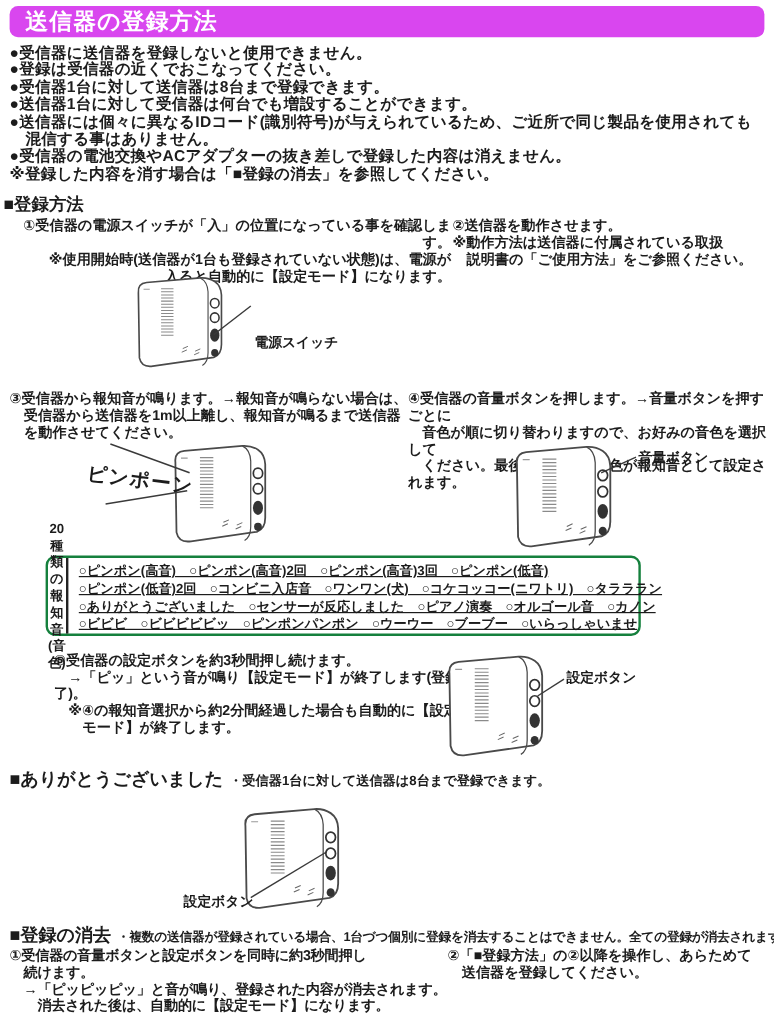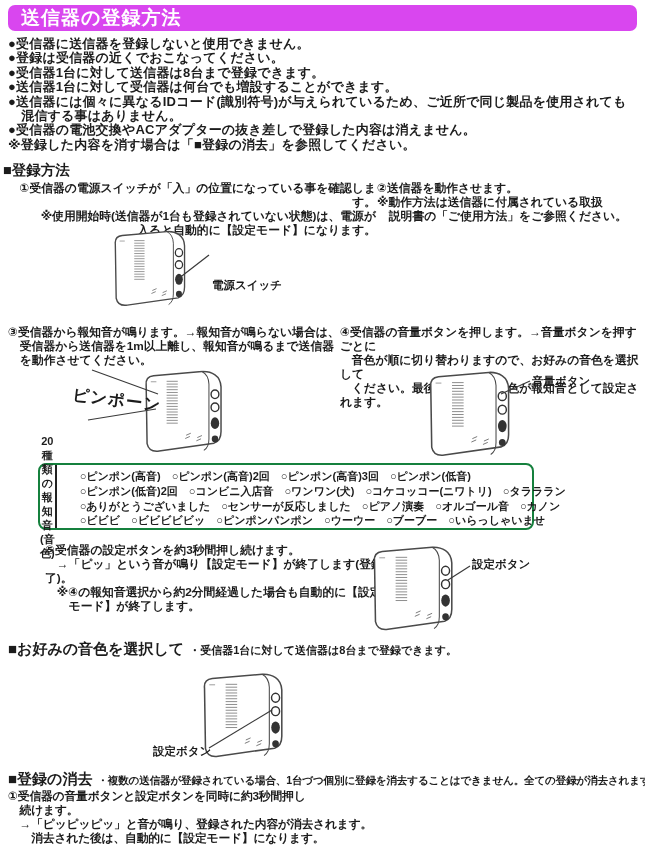--- a/index.html
+++ b/index.html
@@ -34,21 +34,21 @@
   #lbl-setting1{left:472px;top:557px;}
   #lbl-setting2{left:153px;top:744px;}
   #sound-text{left:74px;top:384px;font-size:16.5px;font-weight:800;transform:rotate(7deg);
               transform-origin:left top;letter-spacing:1px;}
   
   #tones-table{left:38px;top:463px;width:496px;height:67px;border:2px solid #15803d;border-radius:8px;
                display:flex;box-sizing:border-box;}
   #tones-table .hcell{width:76px;border-right:2px solid #222;display:flex;align-items:center;
                       justify-content:center;text-align:center;font-size:11px;line-height:14px;
                       font-weight:600;white-space:pre-line;}
-  #tones-table .body{flex:1;padding:4px 0 0 23px;}
+  #tones-table .body{flex:1;padding:4px 0 0 9px;text-decoration:underline;}
   #tones-table .trow{font-size:11px;line-height:14.8px;font-weight:600;white-space:nowrap;}
   
   .heading-row{display:flex;align-items:baseline;gap:5px;white-space:nowrap;}
   #add-heading-row{left:8px;top:640px;}
   #erase-heading-row{left:8px;top:770px;}
   .subnote{font-size:11px;font-weight:700;text-align:right;}
   #erase-heading-row .subnote{font-size:10.6px;letter-spacing:-0.2px;}
   #add-step1{left:10px;top:665px;width:180px;}
   #add-step2{left:367px;top:665px;width:268px;}
   #add-step2 .caution-title{margin-top:11px;font-weight:800;}
@@ -144,36 +144,38 @@
   <div class="abs txt" id="reg-step5">⑤受信器の設定ボタンを約3秒間押し続けます。
 　→「ピッ」という音が鳴り【設定モード】が終了します(登録完了)。
 　※④の報知音選択から約2分間経過した場合も自動的に【設定
 　　モード】が終了します。</div>
   <svg class="device" id="dev4" viewBox="0 0 100 90">
       <use href="#device-sym"></use>
     </svg>
   <span class="abs callout" id="lbl-setting1">設定ボタン</span>
 
   <div class="abs heading-row" id="add-heading-row">
-    <span class="h2">■お好みの音色を選択して</span>
+    <span class="h2">■ありがとうございました</span>
     <span class="subnote">・受信器1台に対して送信器は8台まで登録できます。</span>
   </div>
   <svg class="device" id="dev5" viewBox="0 0 100 90">
       <use href="#device-sym"></use>
     </svg>
   <span class="abs callout" id="lbl-setting2">設定ボタン</span>
 
   <div class="abs heading-row" id="erase-heading-row">
     <span class="h2">■登録の消去</span>
     <span class="subnote">・複数の送信器が登録されている場合、1台づつ個別に登録を消去することはできません。全ての登録が消去されます。</span>
   </div>
   <div class="abs txt" id="erase-step1">①受信器の音量ボタンと設定ボタンを同時に約3秒間押し
 　続けます。
 　→「ピッピッピッ」と音が鳴り、登録された内容が消去されます。
 　　消去された後は、自動的に【設定モード】になります。</div>
+  <div class="abs txt" id="erase-step2">②「■登録方法」の②以降を操作し、あらためて
+　送信器を登録してください。</div>
 
   <svg class="abs" id="overlay" width="645" height="859">
     <g stroke="#3a3a3a" stroke-width="1.2" fill="none">
       <line x1="209" y1="255" x2="178" y2="279"></line>
       <line x1="530" y1="381" x2="501" y2="394"></line>
       <line x1="470" y1="566" x2="448" y2="580"></line>
       <line x1="209" y1="748" x2="272" y2="710"></line>
       <line x1="92" y1="370" x2="158" y2="394"></line>
       <line x1="88" y1="420" x2="156" y2="409"></line>
     </g>

